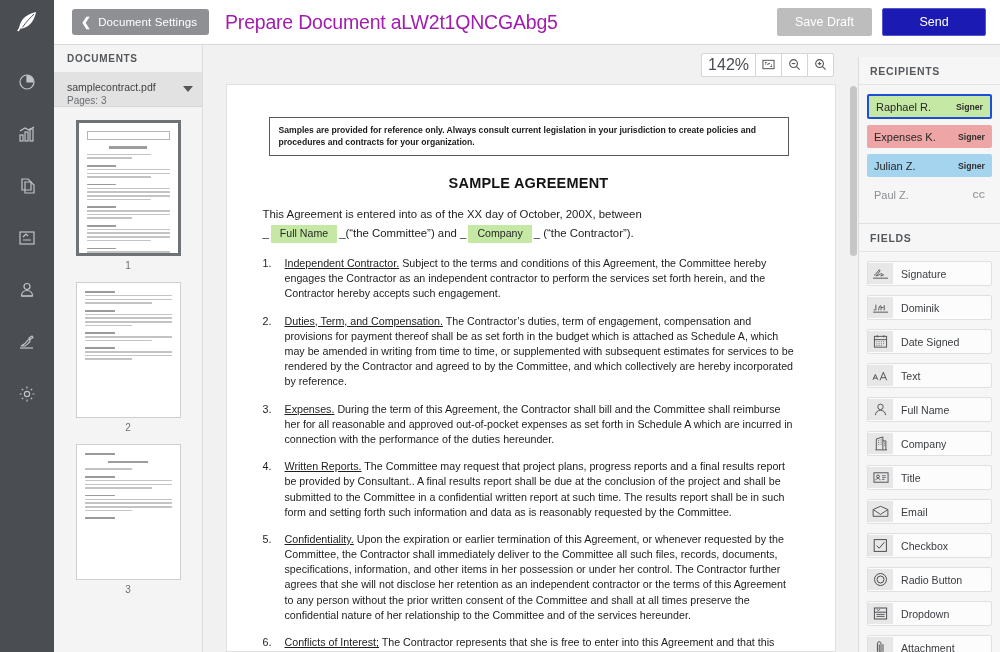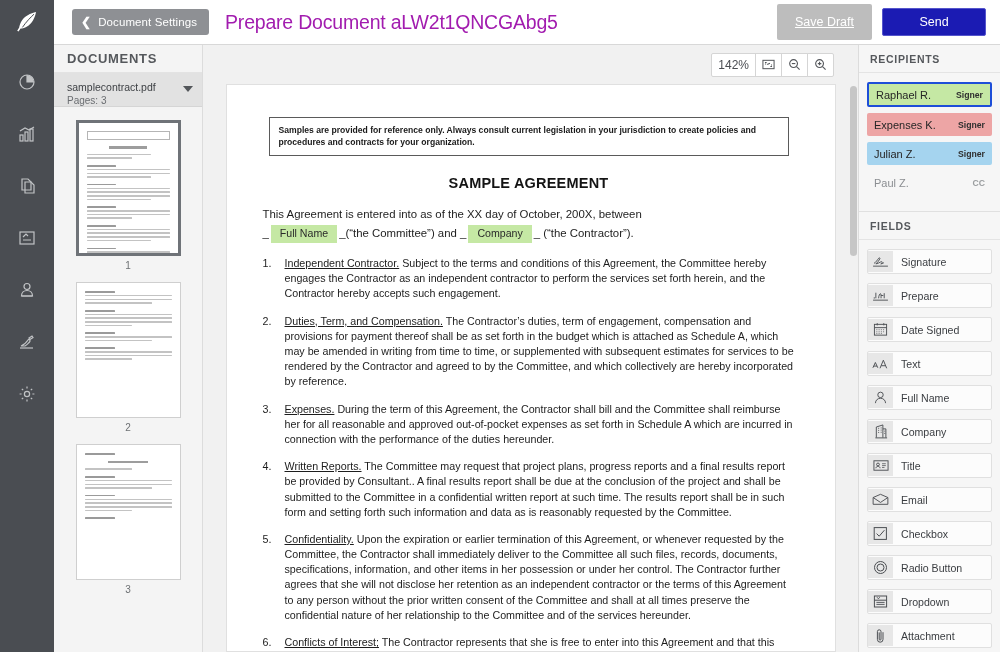--- a/index.html
+++ b/index.html
@@ -28,24 +28,23 @@
     display: flex; align-items: center; gap: 7px; cursor: pointer;
     letter-spacing: .1px;
   }
   .doc-settings-btn .chev { font-size: 12px; line-height: 1; font-weight: bold; }
   .page-title {
     margin-left: 16px; font-size: 19.5px; color: #a21caf; font-weight: 400;
     letter-spacing: -.2px; white-space: nowrap;
   }
   .topbar-spacer { flex: 1 1 auto; }
   .btn-save-draft {
-    height: 36px; padding: 0 18px; background: #bdbdbd; color: #ffffff;
+    height: 28px; padding: 0 18px; background: #bdbdbd; color: #ffffff;
     border: none; border-radius: 2px; font-size: 12.5px; cursor: pointer;
     font-family: "Liberation Sans", sans-serif;
-    text-decoration: underline;
   }
   .btn-send {
     height: 28px; min-width: 104px; padding: 0 24px; margin-left: 10px; margin-right: 14px;
     background: #1b1bb3; color: #ffffff; border: 1px solid #5555cc; border-radius: 2px;
     font-size: 12.5px; cursor: pointer; font-family: "Liberation Sans", sans-serif;
   }
 
   
   .body-row { flex: 1 1 auto; display: flex; min-height: 0; }
 
@@ -62,21 +61,21 @@
   .rail-item svg { display: block; }
 
   
   .docs-panel {
     width: 149px; flex: 0 0 149px; background: #f4f4f4;
     border-right: 1px solid #dcdcdc; display: flex; flex-direction: column;
     min-height: 0;
   }
   .docs-header {
     height: 28px; flex: 0 0 28px; display: flex; align-items: center;
-    padding-left: 13px; font-size: 13px; font-weight: bold; color: #55585c;
+    padding-left: 13px; font-size: 10px; font-weight: bold; color: #55585c;
     letter-spacing: .7px; border-bottom: 1px solid #e3e3e3;
   }
   .doc-file-row {
     background: #e2e2e2; padding: 7px 10px 0 13px; position: relative;
     border-bottom: 1px solid #d5d5d5; cursor: pointer;
   }
   .doc-file-name { font-size: 10.5px; color: #3f4246; line-height: 1.35; }
   .doc-file-pages { font-size: 10px; color: #6a6d71; margin-top: 1px; }
   .doc-file-caret {
     position: absolute; right: 9px; top: 13px;
@@ -103,21 +102,21 @@
 
   
   .viewer { flex: 1 1 auto; display: flex; flex-direction: column; min-width: 0; background: #f1f1f1; }
   .viewer-toolbar {
     height: 39px; flex: 0 0 39px; display: flex; align-items: center;
     justify-content: flex-end; padding-right: 24px; gap: 0;
   }
   .tb-btn {
     height: 24px; min-width: 27px; padding: 0 6px; background: #fff;
     border: 1px solid #d5d5d5; margin-left: -1px; display: flex;
-    align-items: center; justify-content: center; font-size: 12px; color: #4a4d52;
+    align-items: center; justify-content: center; font-size: 16px; color: #4a4d52;
     cursor: pointer;
   }
   .tb-btn:first-child { border-radius: 2px 0 0 2px; min-width: 38px; }
   .tb-btn:last-child { border-radius: 0 2px 2px 0; }
   .tb-btn svg { display: block; }
 
   .canvas-scroll {
     flex: 1 1 auto; position: relative; overflow: hidden;
     display: flex; justify-content: center;
   }
@@ -145,21 +144,21 @@
     display: flex; font-size: 10.7px; color: #1d1d1d; line-height: 1.42;
     margin-bottom: 12px;
   }
   ol.clauses > li .num { width: 22px; flex: 0 0 22px; }
   ol.clauses > li .txt { flex: 1 1 auto; text-align: left; }
   .clause-head { text-decoration: underline; }
 
   
   .right-panel {
     width: 142px; flex: 0 0 142px; background: #f6f6f6;
-    border-left: 1px solid #dcdcdc; display: flex; flex-direction: column; min-height: 0;
+    border-left: 1px solid #dcdcdc; display: flex; flex-direction: column; min-height: 0; margin-top: 12px;
   }
   .rp-header {
     height: 28px; flex: 0 0 28px; display: flex; align-items: center;
     padding-left: 11px; font-size: 10.5px; font-weight: bold; color: #55585c;
     letter-spacing: .7px; border-bottom: 1px solid #e4e4e4; background:#f6f6f6;
   }
   .recipients { padding: 9px 8px 11px; border-bottom: 1px solid #e0e0e0; }
   .recipient {
     height: 23px; display: flex; align-items: center; justify-content: space-between;
     padding: 0 7px; margin-bottom: 6px; border-radius: 2px; cursor: pointer;
@@ -501,21 +500,21 @@
         </div>
 
         <div class="field-item">
           <span class="field-ico">
             <svg width="17" height="13" viewBox="0 0 18 14" fill="none" stroke="#4c4f53" stroke-width="1">
               <path d="M4 10V4M7 10c0-3 1.3-5 2-5s.6 2 .6 5M9.6 7h2.4M13 10V4.5"></path>
               <circle cx="2.3" cy="9.6" r=".7" fill="#4c4f53" stroke="none"></circle>
               <path d="M1 12h16"></path>
             </svg>
           </span>
-          <span class="field-lbl">Prepare</span>
+          <span class="field-lbl">Dominik</span>
         </div>
 
         <div class="field-item">
           <span class="field-ico">
             <svg width="15" height="15" viewBox="0 0 16 16" fill="none" stroke="#4c4f53" stroke-width="1">
               <rect x="1.5" y="2.5" width="13" height="11.5"></rect>
               <path d="M1.5 6h13M4.5 1.2v2.4M11.5 1.2v2.4"></path>
               <path d="M3.6 8.2h1M6 8.2h1M8.4 8.2h1M10.8 8.2h1M3.6 10.4h1M6 10.4h1M8.4 10.4h1M10.8 10.4h1M3.6 12.2h1M6 12.2h1M8.4 12.2h1" stroke-width=".8"></path>
             </svg>
           </span>

